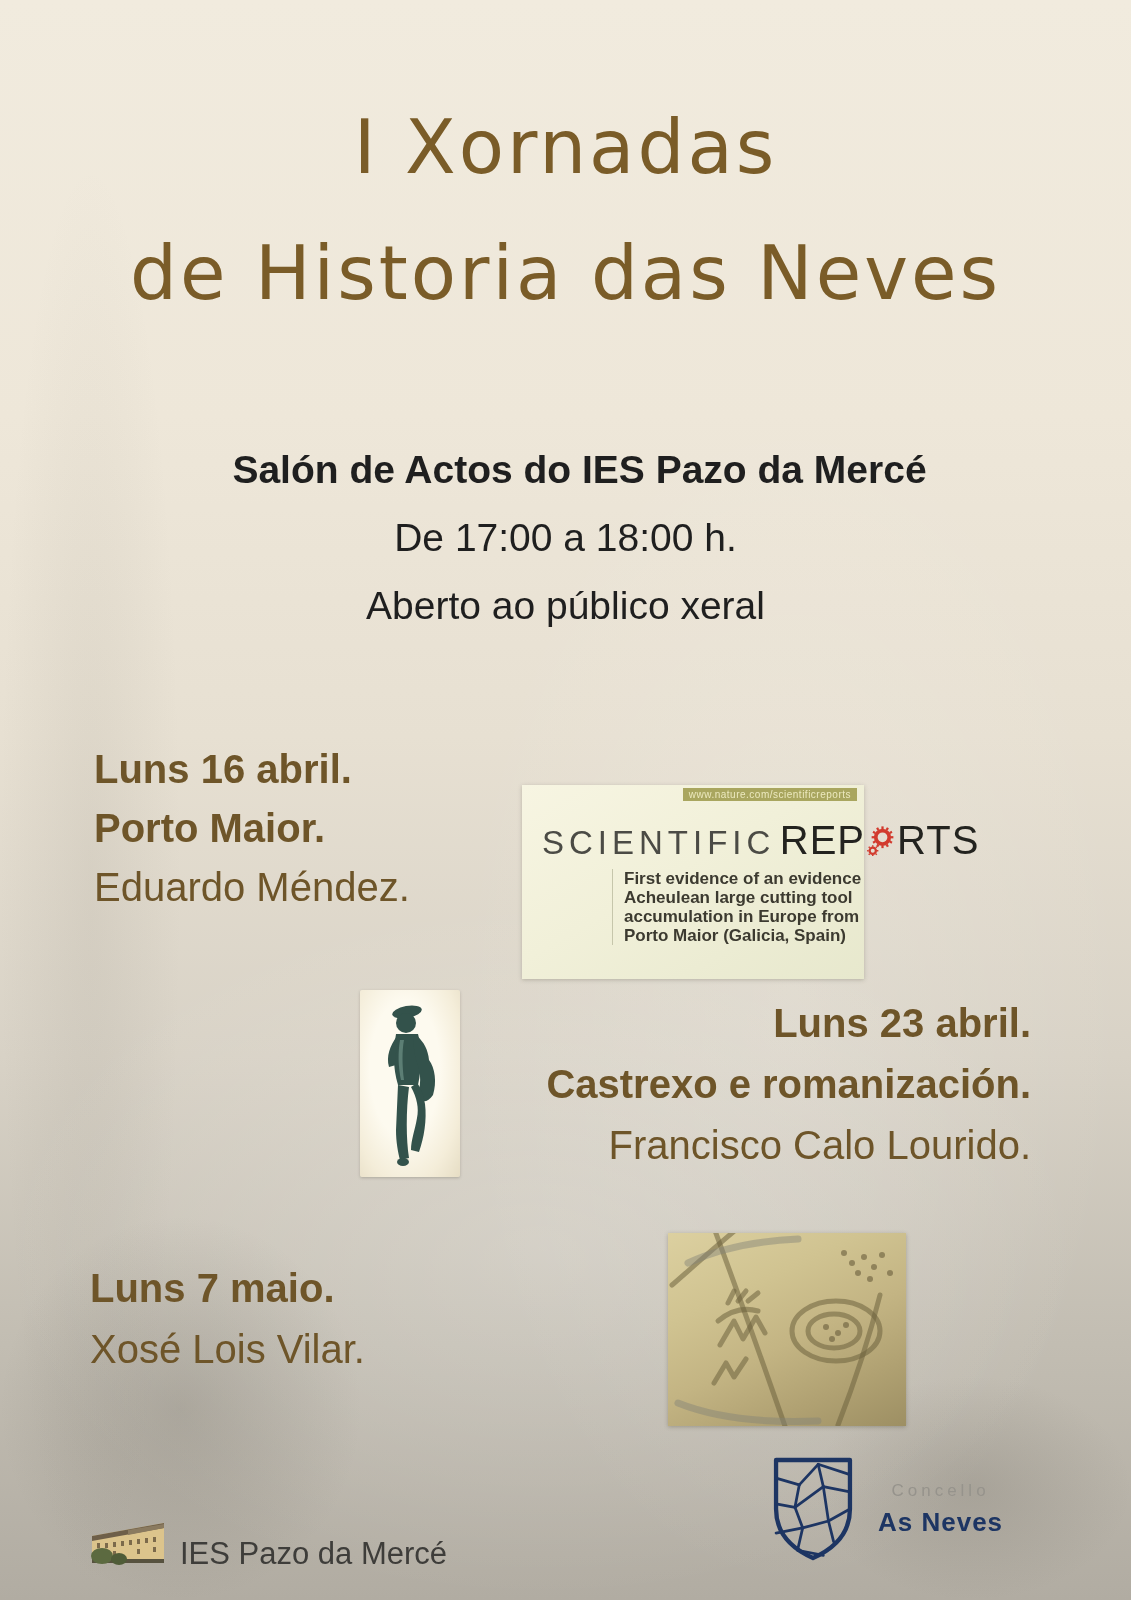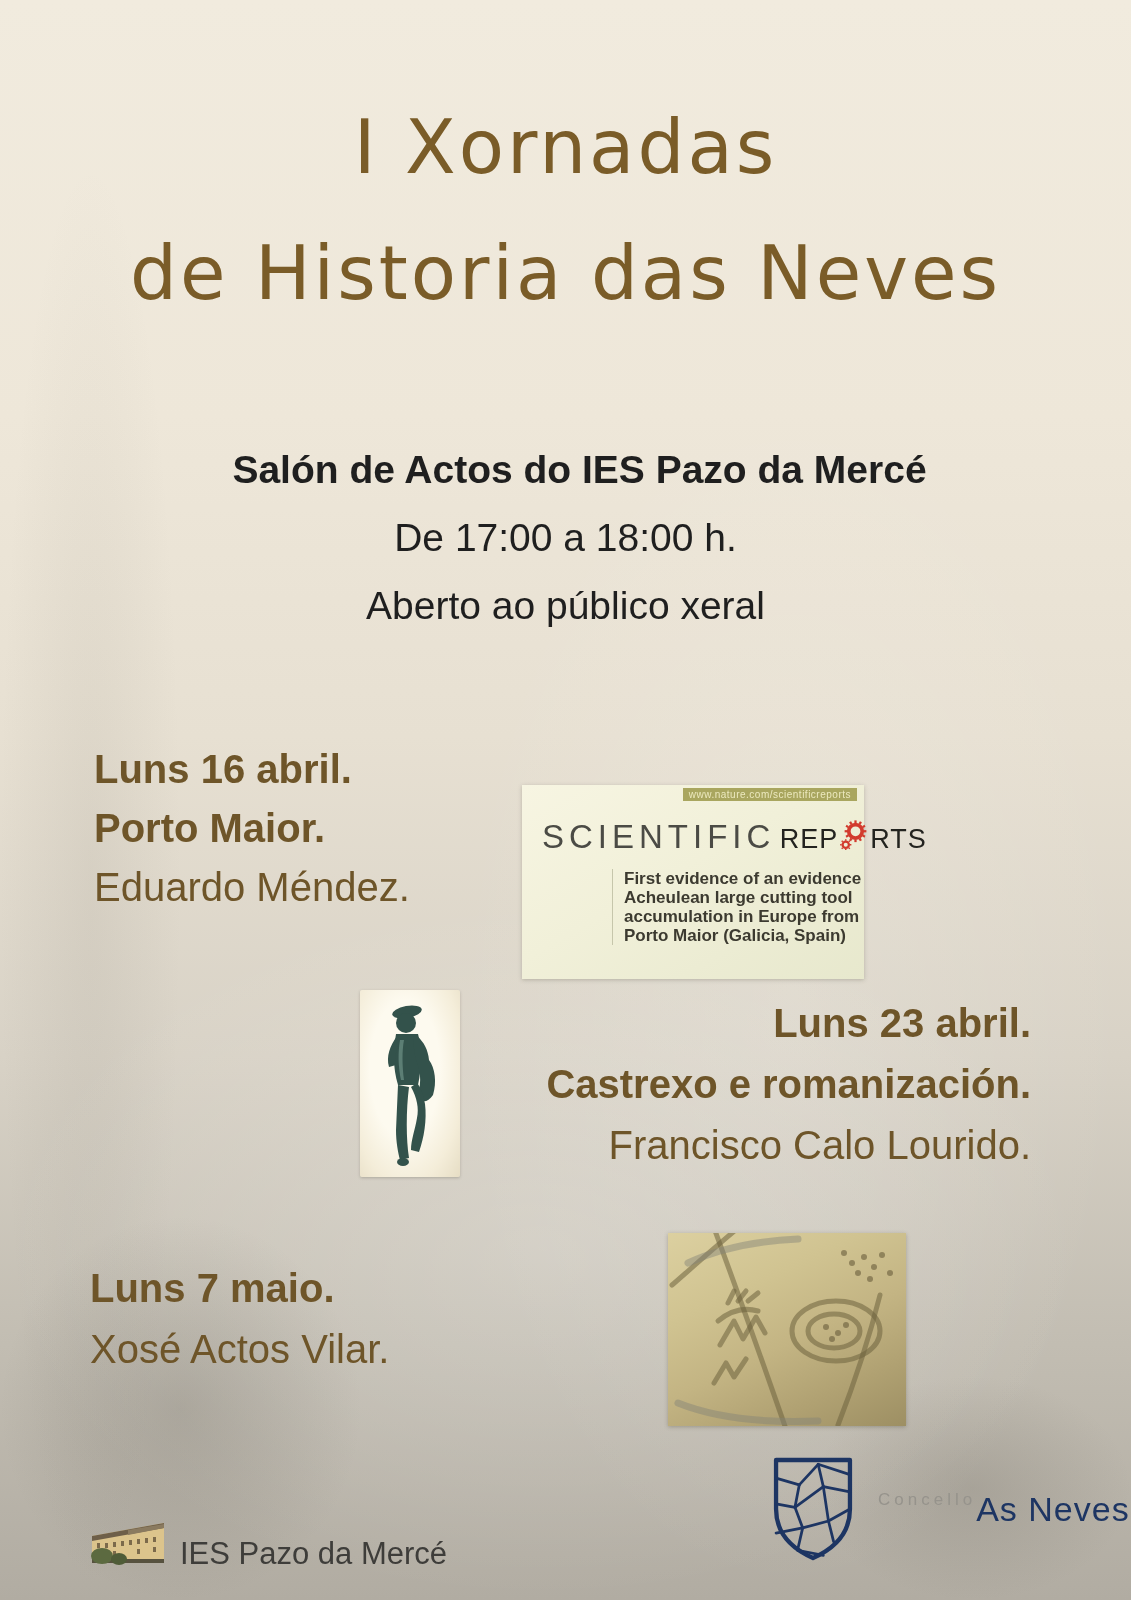--- a/index.html
+++ b/index.html
@@ -32,44 +32,44 @@
   .s2{right:100px;top:993px;text-align:right;line-height:61px;}
   .s3{left:90px;top:1238px;line-height:61px;margin-top:20px;}
   
   .sr-card{position:absolute;left:522px;top:785px;width:342px;height:194px;
     background:linear-gradient(150deg,#f7f5e2 0%,#f1f0d9 45%,#e7e8cd 100%);
     box-shadow:0 1px 4px rgba(60,55,40,0.25);}
   .sr-url{position:absolute;top:3px;right:7px;background:#a9a65f;color:#ece9bf;
     font-size:10px;padding:1px 6px;letter-spacing:0.5px;}
   .sr-logo{position:absolute;left:20px;top:33px;white-space:nowrap;}
   .sr-thin{font-size:33px;letter-spacing:5px;color:#4b4b45;font-weight:normal;}
-  .sr-bold{font-size:27px;letter-spacing:1px;color:#23231f;font-weight:500;position:relative;}
+  .sr-bold{font-size:40px;letter-spacing:1px;color:#23231f;font-weight:500;position:relative;}
   .gear-wrap{display:inline-block;width:30px;height:30px;position:relative;top:2px;margin:0 1px;}
   .sr-article{position:absolute;left:90px;top:84px;width:240px;
     border-left:1px solid #c6c6ab;padding-left:11px;
     font-weight:bold;font-size:17px;line-height:19px;color:#3c3a30;}
   
   .statue{position:absolute;left:360px;top:990px;width:100px;height:187px;
     background:radial-gradient(ellipse at 45% 42%, #fdfaef 45%, #f4edd9 75%, #e6ddc4 100%);
     box-shadow:0 1px 3px rgba(60,55,40,0.25);border-radius:2px;}
   
   .petroglyph{position:absolute;left:668px;top:1233px;width:238px;height:193px;
     background:linear-gradient(155deg,#dcd0a0 0%,#d0c391 30%,#c3b483 55%,#b0a172 78%,#9d8f63 100%);
     box-shadow:0 1px 4px rgba(60,55,40,0.3);}
   
   .footer-school{position:absolute;left:88px;top:1516px;display:flex;align-items:flex-end;}
   .school-photo{display:inline-block;width:80px;height:50px;}
   .school-name{font-weight:normal;font-size:31px;color:#3e3d3a;margin-left:12px;
     position:relative;top:6px;}
   
   .council{position:absolute;left:770px;top:1454px;display:flex;align-items:center;}
   .shield{display:inline-block;width:86px;height:110px;}
-  .council-text{margin-left:22px;display:flex;text-align:center;}
+  .council-text{margin-left:22px;display:flex;flex-direction:column;text-align:center;}
   .council-label{font-size:17px;letter-spacing:4px;color:#96938c;margin-bottom:6px;}
-  .council-name{font-size:34px;font-weight:normal;color:#1d3563;letter-spacing:1px;}
+  .council-name{font-size:26px;font-weight:bold;color:#1d3563;letter-spacing:1px;}
 </style>
 </head>
 <body>
 
 <div class="poster">
 
   <div class="title">
     <div>I Xornadas</div>
     <div>de Historia das Neves</div>
   </div>
@@ -147,21 +147,21 @@
   </div>
 
   <div class="session s2">
     <div class="s-date">Luns 23 abril.</div>
     <div class="s-topic">Castrexo e romanización.</div>
     <div class="s-speaker">Francisco Calo Lourido.</div>
   </div>
 
   <div class="session s3">
     <div class="s-date">Luns 7 maio.</div>
-    <div class="s-speaker">Xosé Actos Vilar.</div>
+    <div class="s-speaker">Xosé Lois Vilar.</div>
   </div>
 
   <div class="petroglyph">
     <svg width="238" height="193" viewBox="0 0 238 193">
       <g stroke="rgba(110,98,62,0.55)" stroke-width="5" fill="none" stroke-linecap="round" stroke-linejoin="round">
         <path d="M46,-5 C70,60 95,130 118,196"></path>
         <path d="M70,-5 C40,20 18,40 4,52"></path>
         <path d="M52,112 l14,-24 l9,18 l13,-22 l9,16"></path>
         <path d="M50,88 C62,78 76,74 90,78"></path>
         <path d="M60,70 l6,-12 M70,68 l8,-10 M80,68 l10,-8"></path>

